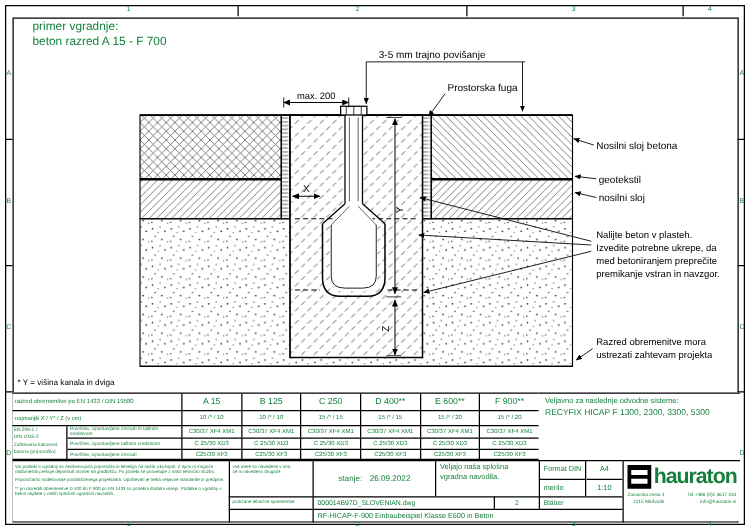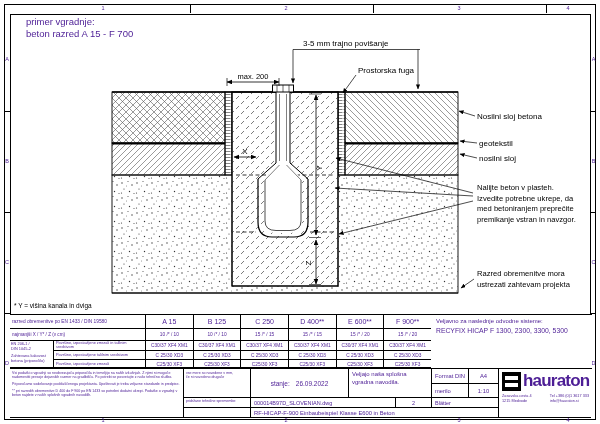--- a/index.html
+++ b/index.html
@@ -1,17 +1,17 @@
 <!DOCTYPE html>
 <html><head>
 <meta charset="utf-8">
 <style>
   html,body{margin:0;padding:0;background:#e8e8e8;}
   .sheet{position:relative;width:600px;height:424px;background:#fff;overflow:hidden;
-         font-family:"Liberation Sans",sans-serif;color:#4c1d95;}
+         font-family:"Liberation Sans",sans-serif;color:#15803d;}
   .outer-border{position:absolute;left:4px;top:4px;right:4px;bottom:4px;border:1px solid #000;}
   .inner-border{position:absolute;left:10px;top:14px;right:9px;bottom:6px;border:1.3px solid #000;}
   .rlab{position:absolute;font-size:5.5px;line-height:6px;text-align:center;width:10px;}
   .rlab-t{top:5px;} .rlab-b{top:417px;}
   .rlab-l{left:4px;width:6px;} .rlab-r{right:3.5px;width:6px;}
   .tick{position:absolute;background:#000;}
   .tick-v{width:1px;height:9px;top:4px;}
   .tick-h{height:1px;width:6px;left:4px;}
   .tick-hr{height:1px;width:6px;right:4px;}
   .hdr{position:absolute;left:26px;top:16px;font-size:9.5px;line-height:12px;}
@@ -44,21 +44,21 @@
   .c-disc p{margin:0 0 2.5px 0;}
   .c-notes{left:173px;top:0;width:67px;height:28px;border-top:none!important;padding:1.5px 2px;}
   .c-stanje{left:240px;top:0;width:98px;height:28px;border-top:none!important;font-size:6.5px;
             display:flex;align-items:center;justify-content:center;gap:6px;}
   .c-note{left:338px;top:0;width:83px;height:28px;border-top:none!important;font-size:6px;padding:2px 3px;line-height:7.5px;}
   .c-fmtl{left:421px;top:0;width:37px;height:28px;border-top:none!important;}
   .c-fmtv{left:458px;top:0;width:30px;height:28px;border-top:none!important;}
   .fr{height:14px;box-sizing:border-box;font-size:5.8px;display:flex;align-items:center;padding:0 3px;}
   .fr+.fr{border-top:0.6px solid #000;}
   .c-fmtv .fr{justify-content:center;}
-  .c-logo{left:488px;top:0;width:94px;height:49px;border-top:none!important;padding:2px 3px;}
+  .c-logo{left:488px;top:0;width:94px;height:49px;border-top:none!important;padding:2px 3px;text-align:right;}
   .logorow{display:flex;align-items:center;gap:2px;}
   .mark{width:19px;height:19px;background:#000;position:relative;flex:0 0 auto;}
   .mark::before{content:"";position:absolute;left:3px;top:4px;width:13px;height:4px;background:#fff;}
   .mark::after{content:"";position:absolute;left:3px;bottom:4px;width:13px;height:4px;background:#fff;}
   .brand{font-size:17px;font-weight:bold;letter-spacing:-0.8px;}
   .addr{display:flex;justify-content:space-between;margin-top:3px;}
   .addr div{font-size:3.8px;line-height:4.8px;}
   .c-notes2{left:173px;top:28px;width:67px;height:10px;padding:0.5px 2px;}
   .c-file{left:240px;top:28px;width:145px;height:10px;font-size:5.5px;display:flex;align-items:center;padding:0 3px;}
   .c-sh{left:385px;top:28px;width:36px;height:10px;font-size:5.5px;display:flex;align-items:center;justify-content:center;}

